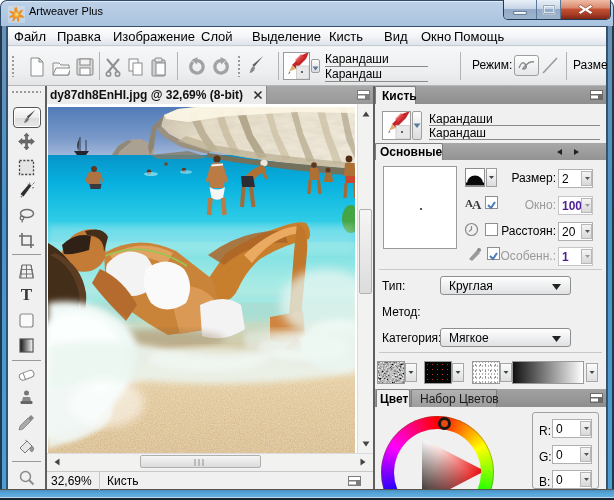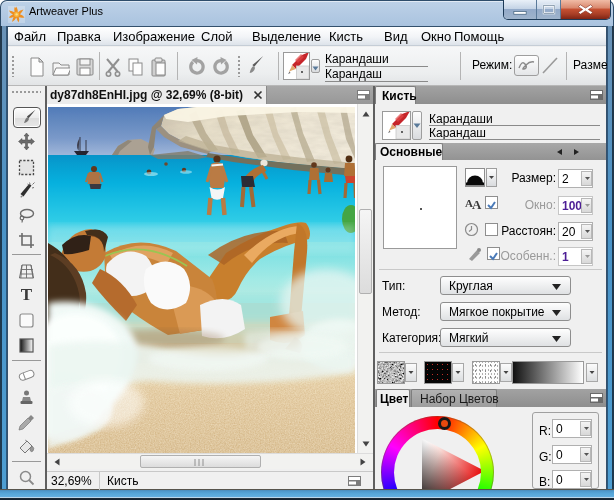--- a/index.html
+++ b/index.html
@@ -656,29 +656,23 @@
 
   <div class="hr" style="top:183px"></div>
   <div class="ctl-label" style="left:7px;top:193px">Тип:</div>
   <div class="combo" style="top:190px">
       <span class="cv">Круглая</span>
       <svg style="position:absolute;right:8px;top:6px" width="11" height="8">
         <path d="M1 1 h9 l-4.5 6 z" fill="#222"></path>
       </svg>
     </div>
   <div class="ctl-label" style="left:7px;top:219px">Метод:</div>
-  <div class="combo" style="top:216px">
-      <span class="cv">Мягкое покрытие</span>
-      <svg style="position:absolute;right:8px;top:6px" width="11" height="8">
-        <path d="M1 1 h9 l-4.5 6 z" fill="#222"></path>
-      </svg>
-    </div>
   <div class="ctl-label" style="left:7px;top:245px">Категория:</div>
   <div class="combo" style="top:242px">
-      <span class="cv">Мягкий</span>
+      <span class="cv">Мягкое</span>
       <svg style="position:absolute;right:8px;top:6px" width="11" height="8">
         <path d="M1 1 h9 l-4.5 6 z" fill="#222"></path>
       </svg>
     </div>
   <div class="hr" style="top:266px"></div>
 
   <div style="position:absolute;left:0;top:275px;width:231px;height:23px">
     <div class="texthumb" style="left:2px;width:28px;background:#909090"><svg width="26" height="21">
           <filter id="tn1">
             <feTurbulence type="fractalNoise" baseFrequency="0.55" numOctaves="3"></feTurbulence>

